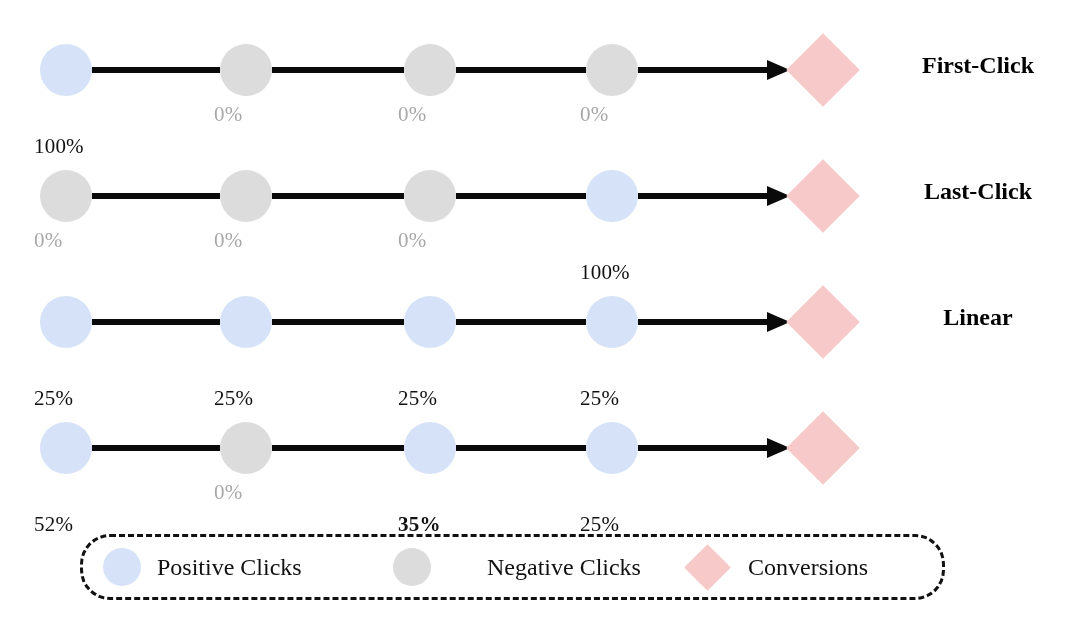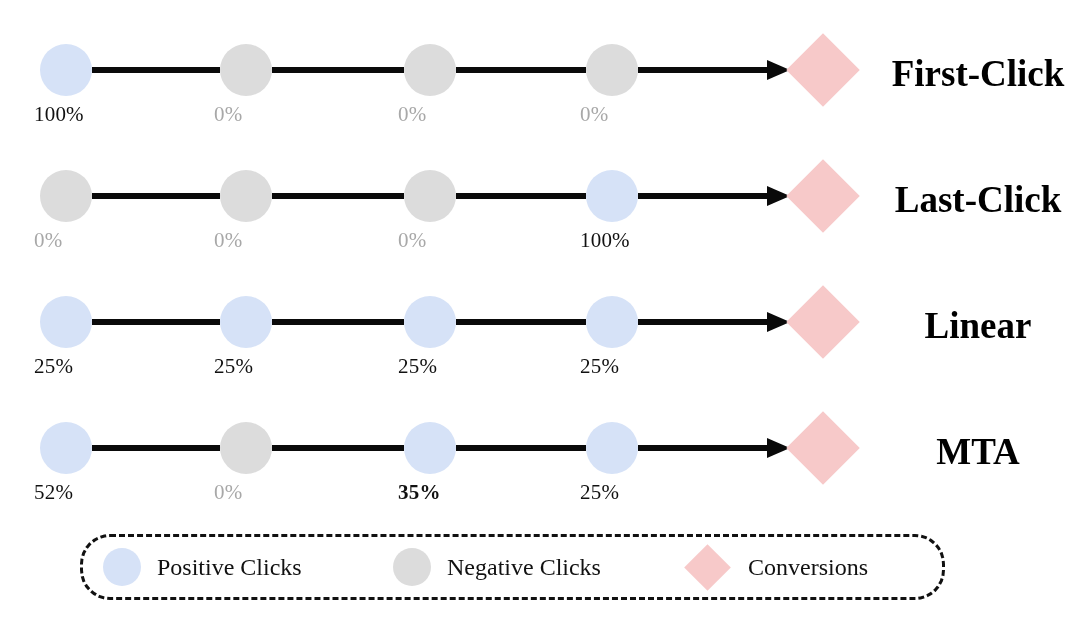--- a/index.html
+++ b/index.html
@@ -55,21 +55,21 @@
 
   
   .pct {
     position: absolute;
     top: 92px;
     font-size: 21px;
     line-height: 21px;
     white-space: nowrap;
     letter-spacing: 0.2px;
   }
-  .pct.on  { color: #111111; }
+  .pct.on  { color: #111111; margin-top: 32px; }
   .pct.off { color: #a8a8a8; }
 
   
   .arrowhead {
     position: absolute;
     top: 48px;
     width: 0;
     height: 0;
     border-top: 10px solid transparent;
     border-bottom: 10px solid transparent;
@@ -86,21 +86,21 @@
     top: 32px;
   }
 
   
   .model-label {
     position: absolute;
     top: 40px;
     left: 880px;
     width: 196px;
     text-align: center;
-    font-size: 37px;
+    font-size: 24px;
     font-weight: bold;
     color: #000000;
     white-space: nowrap;
   }
 
   
   #legend {
     position: absolute;
     left: 80px;
     top: 534px;
@@ -212,30 +212,29 @@
           <div class="node positive" style="left: 40px;"></div>
           <div class="pct on" style="left: 34px;">52%</div>
           <div class="node negative" style="left: 220px;"></div>
           <div class="pct off" style="left: 214px;">0%</div>
           <div class="node positive" style="left: 404px;"></div>
           <div class="pct on" style="left: 398px; font-weight: bold;">35%</div>
           <div class="node positive" style="left: 586px;"></div>
           <div class="pct on" style="left: 580px;">25%</div>
           <div class="diamond" style="left: 797px;"></div>
         </div>
-        <div class="model-label">MTA</div>
       </div>
     </div>
 
   <div id="legend">
       <div class="legend-item" style="left: 20px;">
         <div class="legend-swatch-circle positive"></div>
         <span class="legend-text">Positive Clicks</span>
       </div>
-      <div class="legend-item" style="left: 310px;">
+      <div class="legend-item" style="left: 310px; gap: 40px;">
         <div class="legend-swatch-circle negative"></div>
         <span class="legend-text">Negative Clicks</span>
       </div>
       <div class="legend-item" style="left: 600px; align-items: center;">
         <div class="legend-swatch-diamond"></div>
         <span class="legend-text">Conversions</span>
       </div>
     </div>
 </div>
 

